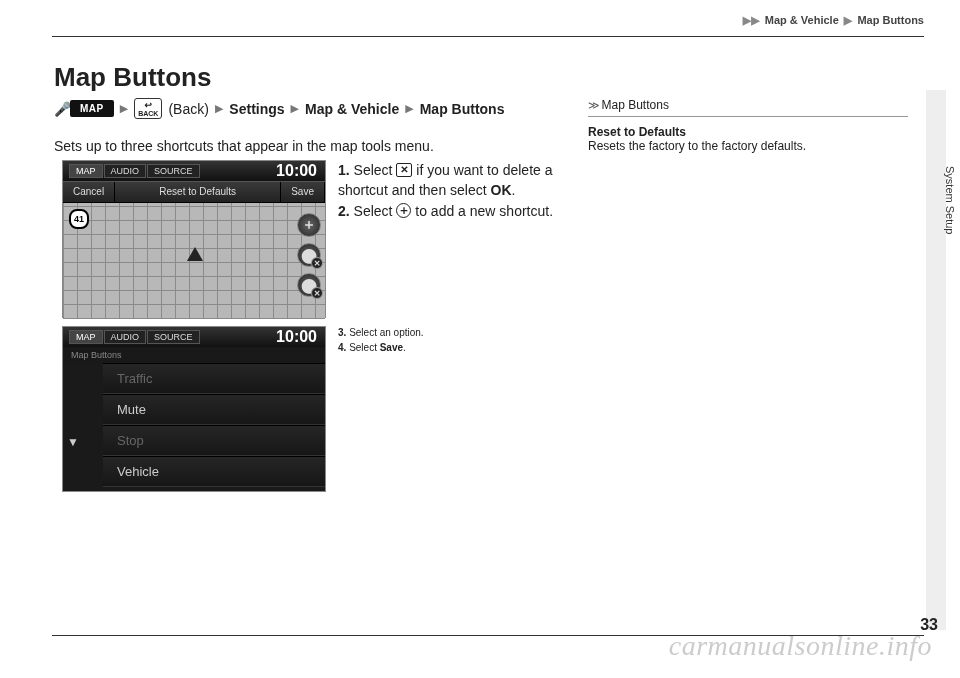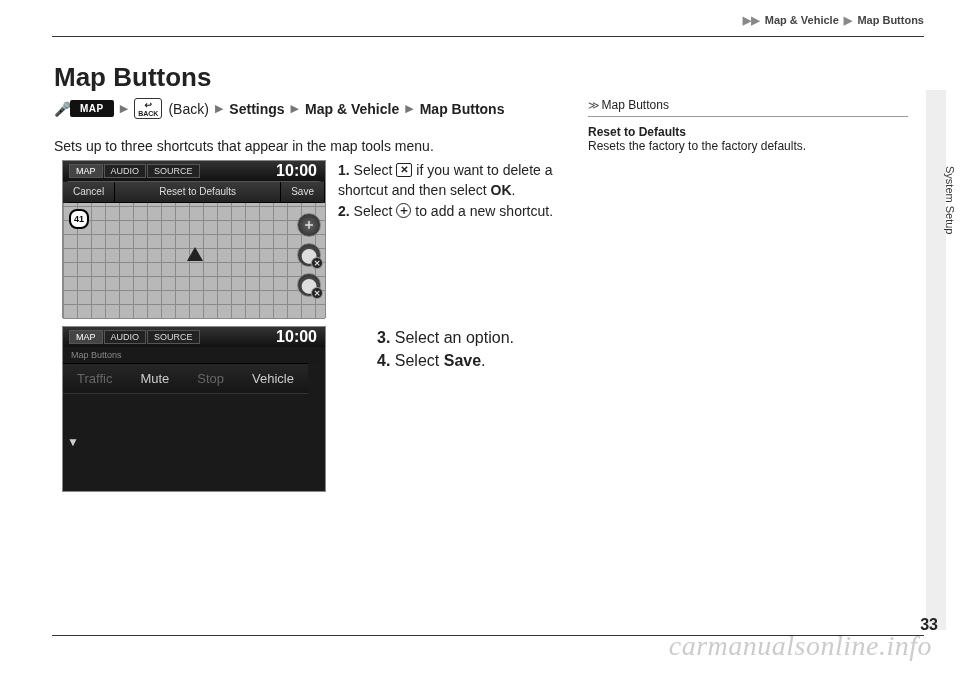--- a/index.html
+++ b/index.html
@@ -81,21 +81,21 @@
   .tabbar .tab {
     border:1px solid #555; padding:1px 6px; background:#222;
   }
   .tabbar .tab.active { background:#444; color:#fff; }
   .tabbar .clock {
     margin-left:auto; margin-right:8px; font-size:16px; font-weight:700; color:#fff;
   }
   .toolbar {
     display:flex; height:22px; font-size:10px;
     background:linear-gradient(#3c3c3c,#1e1e1e);
-    border-top:1px solid #555; border-bottom:1px solid #000;border-radius:7px;
+    border-top:1px solid #555; border-bottom:1px solid #000;
   }
   .toolbar .btn {
     flex:0 0 auto; padding:4px 10px; border-right:1px solid #000;
     background:linear-gradient(#3a3a3a,#222);
   }
   .toolbar .btn.mid { flex:1; text-align:center; }
   .maparea {
     position:relative; flex:1; height:116px;
     background:
       repeating-linear-gradient(0deg,#8a8a8a,#8a8a8a 1px,transparent 1px,transparent 14px),
@@ -124,33 +124,33 @@
   .circlebtn .x {
     position:absolute; right:-3px; bottom:-3px; width:12px; height:12px;
     background:#222; border:1px solid #999; border-radius:50%;
     font-size:8px; display:flex; align-items:center; justify-content:center;
   }
   
   .subheader {
     font-size:9px; color:#888; padding:3px 8px;
     background:#191919;
   }
-  .menu-list { display:flex; flex-direction:row; }
+  .menu-list { display:flex; flex-direction:column;padding-left:40px; }
   .menu-item {
     font-size:13px; color:#ccc; padding:7px 14px;
     border-top:1px solid #000; border-bottom:1px solid #333;
     background:linear-gradient(#262626,#161616);
   }
   .menu-item.dim { color:#666; }
   .down-arrow2 {
     position:absolute; left:4px; top:108px; color:#ccc; font-size:12px;
   }
   
   .steps1 { position:absolute; left:338px; top:160px; width:230px; font-size:14px; line-height:1.45; }
-  .steps2 { position:absolute; left:338px; top:326px; width:230px; font-size:16px; line-height:1.45;margin-left:39px; }
+  .steps2 { position:absolute; left:338px; top:326px; width:230px; font-size:10px; line-height:1.45; }
   .steps1 .num, .steps2 .num { font-weight:700; }
   .inline-icon-x {
     display:inline-flex; width:16px; height:14px; border:1.5px solid #222;
     align-items:center; justify-content:center; font-size:10px; font-weight:700;
     border-radius:2px; vertical-align:middle; position:relative; top:-1px;
   }
   .inline-icon-plus {
     display:inline-flex; width:15px; height:15px; border:1.5px solid #222; border-radius:50%;
     align-items:center; justify-content:center; font-size:12px; font-weight:700;
     vertical-align:middle; position:relative; top:-1px;

